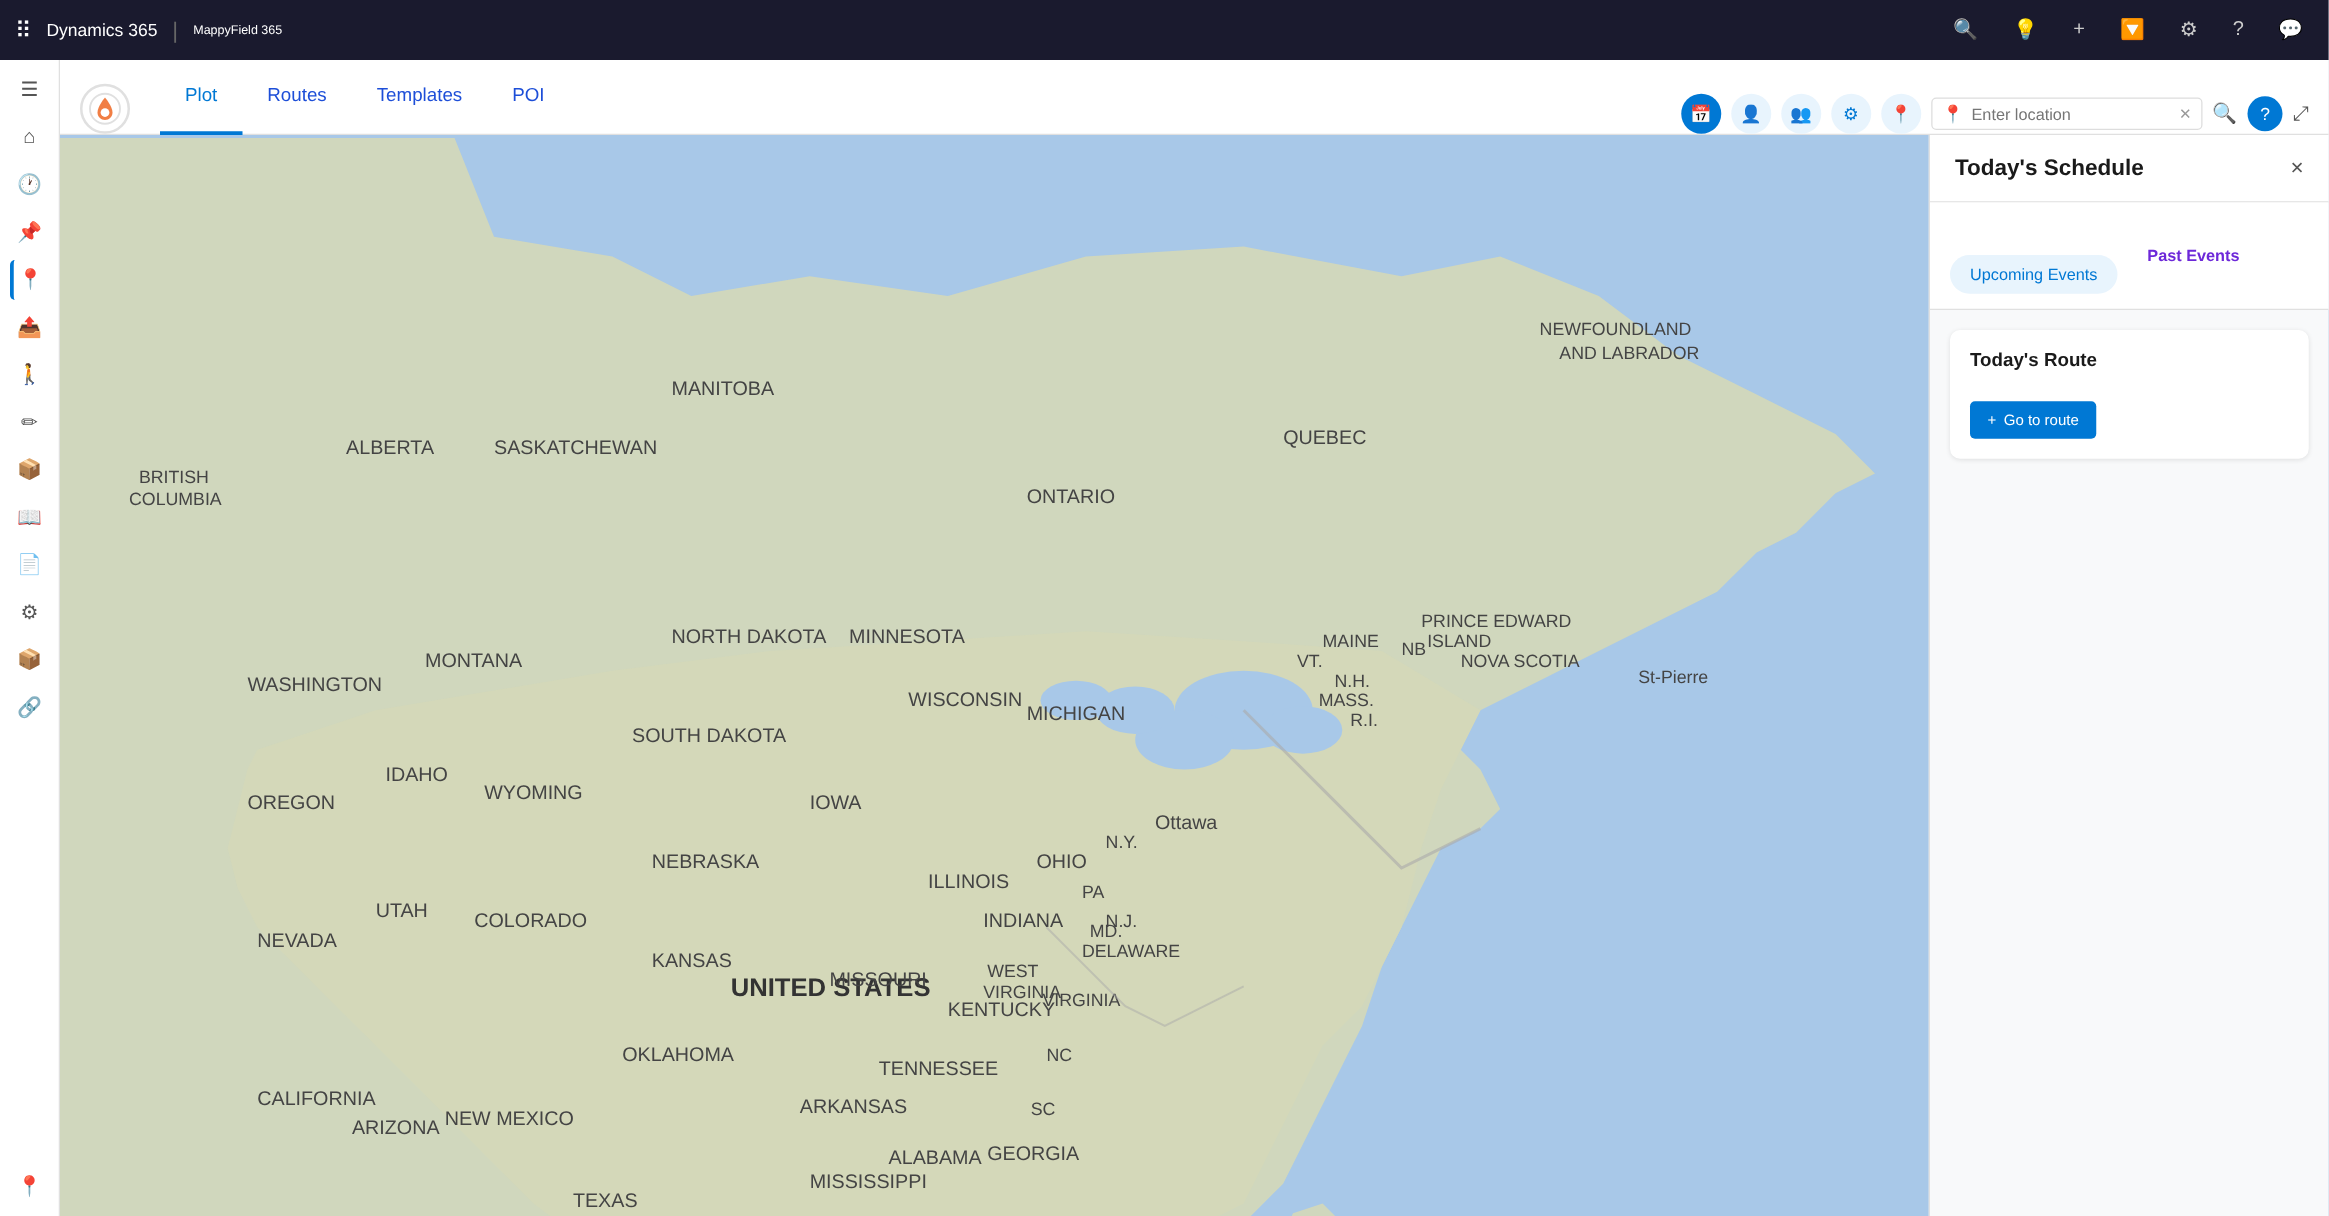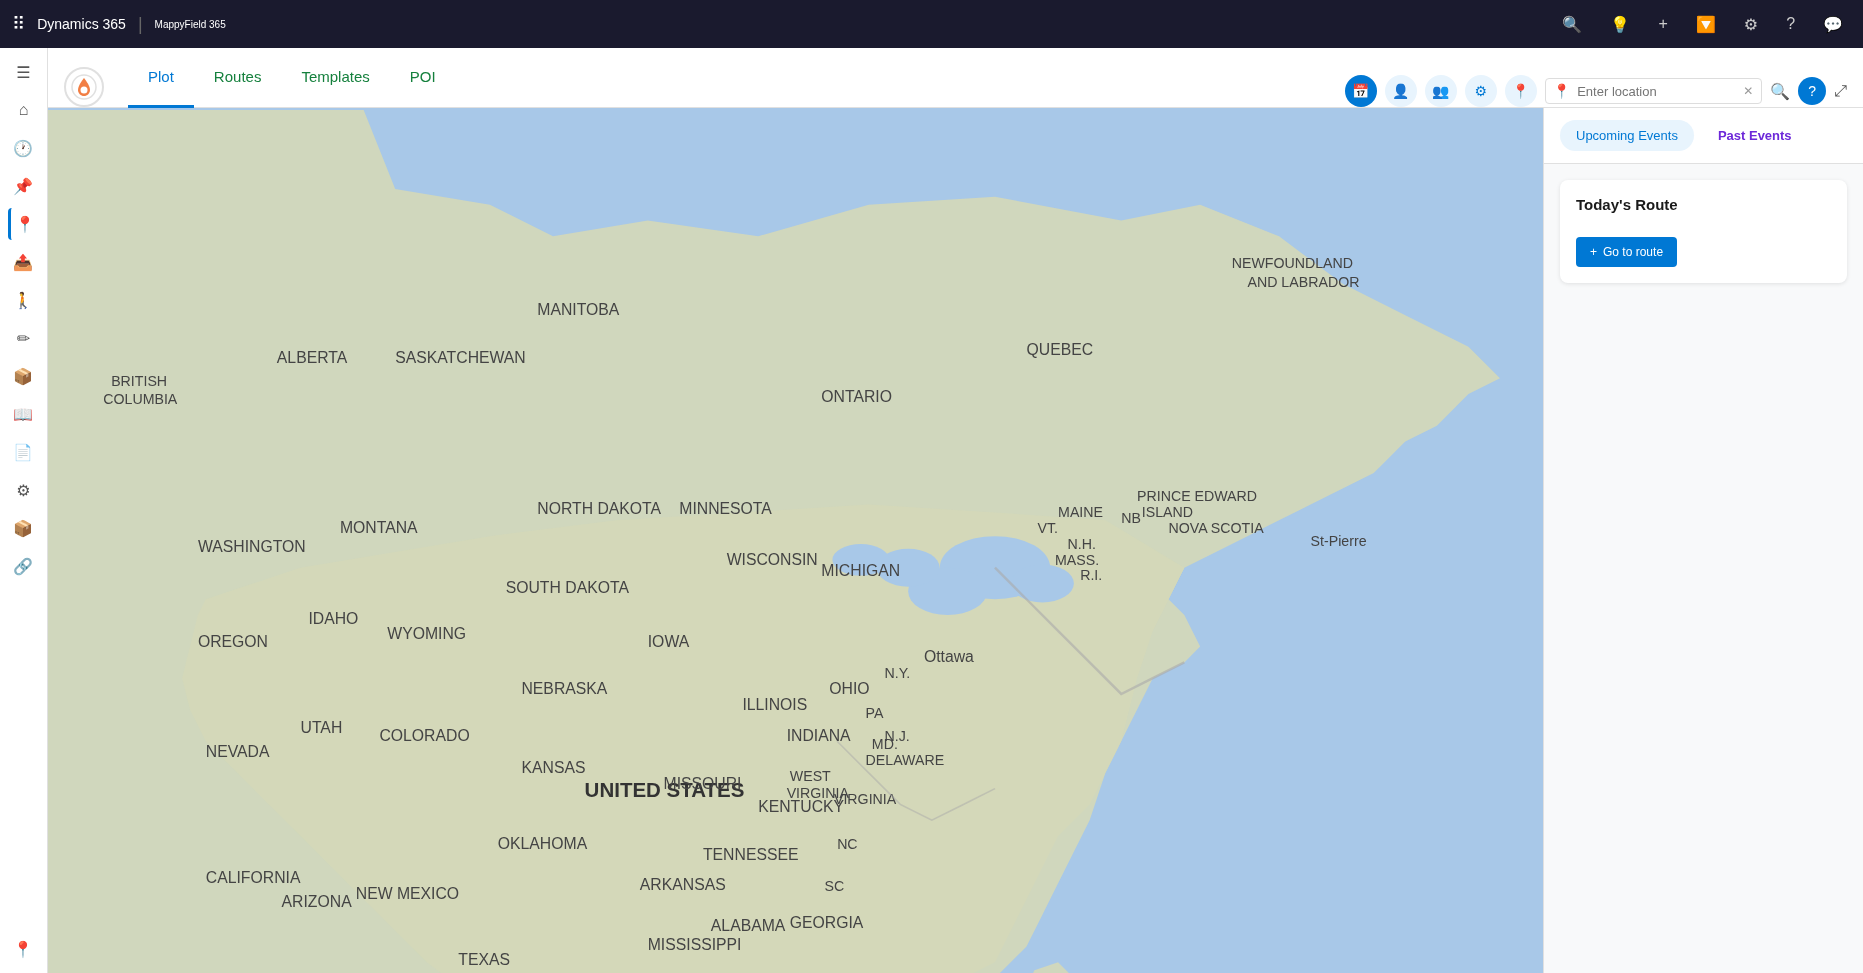--- a/index.html
+++ b/index.html
@@ -93,21 +93,21 @@
       height: 100%;
       gap: 0;
     }
     .nav-tab {
       padding: 0 20px;
       height: 60px;
       display: flex;
       align-items: center;
       font-size: 15px;
       font-weight: 500;
-      color: #15803d;
+      color: #1d4ed8;
       cursor: pointer;
       border-bottom: 3px solid transparent;
       white-space: nowrap;
     }
     .nav-tab.active {
       color: #0078d4;
       border-bottom: 3px solid #0078d4;
     }
     .nav-spacer { flex: 1; }
     .nav-actions {
@@ -232,20 +232,21 @@
       padding: 8px 16px;
       border-radius: 20px;
       font-size: 13px;
       cursor: pointer;
       border: none;
       font-weight: 500;
     }
     .panel-tab.active {
       background: #e8f4fd;
       color: #0078d4;
+      margin-top: 30px;
     }
     .panel-tab:not(.active) {
       background: transparent;
       color: #6d28d9;
       font-weight: bold;
     }
 
     .panel-content {
       flex: 1;
       padding: 16px;
@@ -503,20 +504,24 @@
 
           
           
 
           
           
         </div>
       </div>
 
       <div class="right-panel">
+        <div class="panel-header">
+          <span class="panel-title">Today's Schedule</span>
+          <button class="panel-close">×</button>
+        </div>
 
         <div class="panel-tabs">
           <button class="panel-tab active">Upcoming Events</button>
           <button class="panel-tab">Past Events</button>
         </div>
 
         <div class="panel-content">
           <div class="event-card">
             <div class="event-info">
               <div class="event-title">Today's Route</div>

